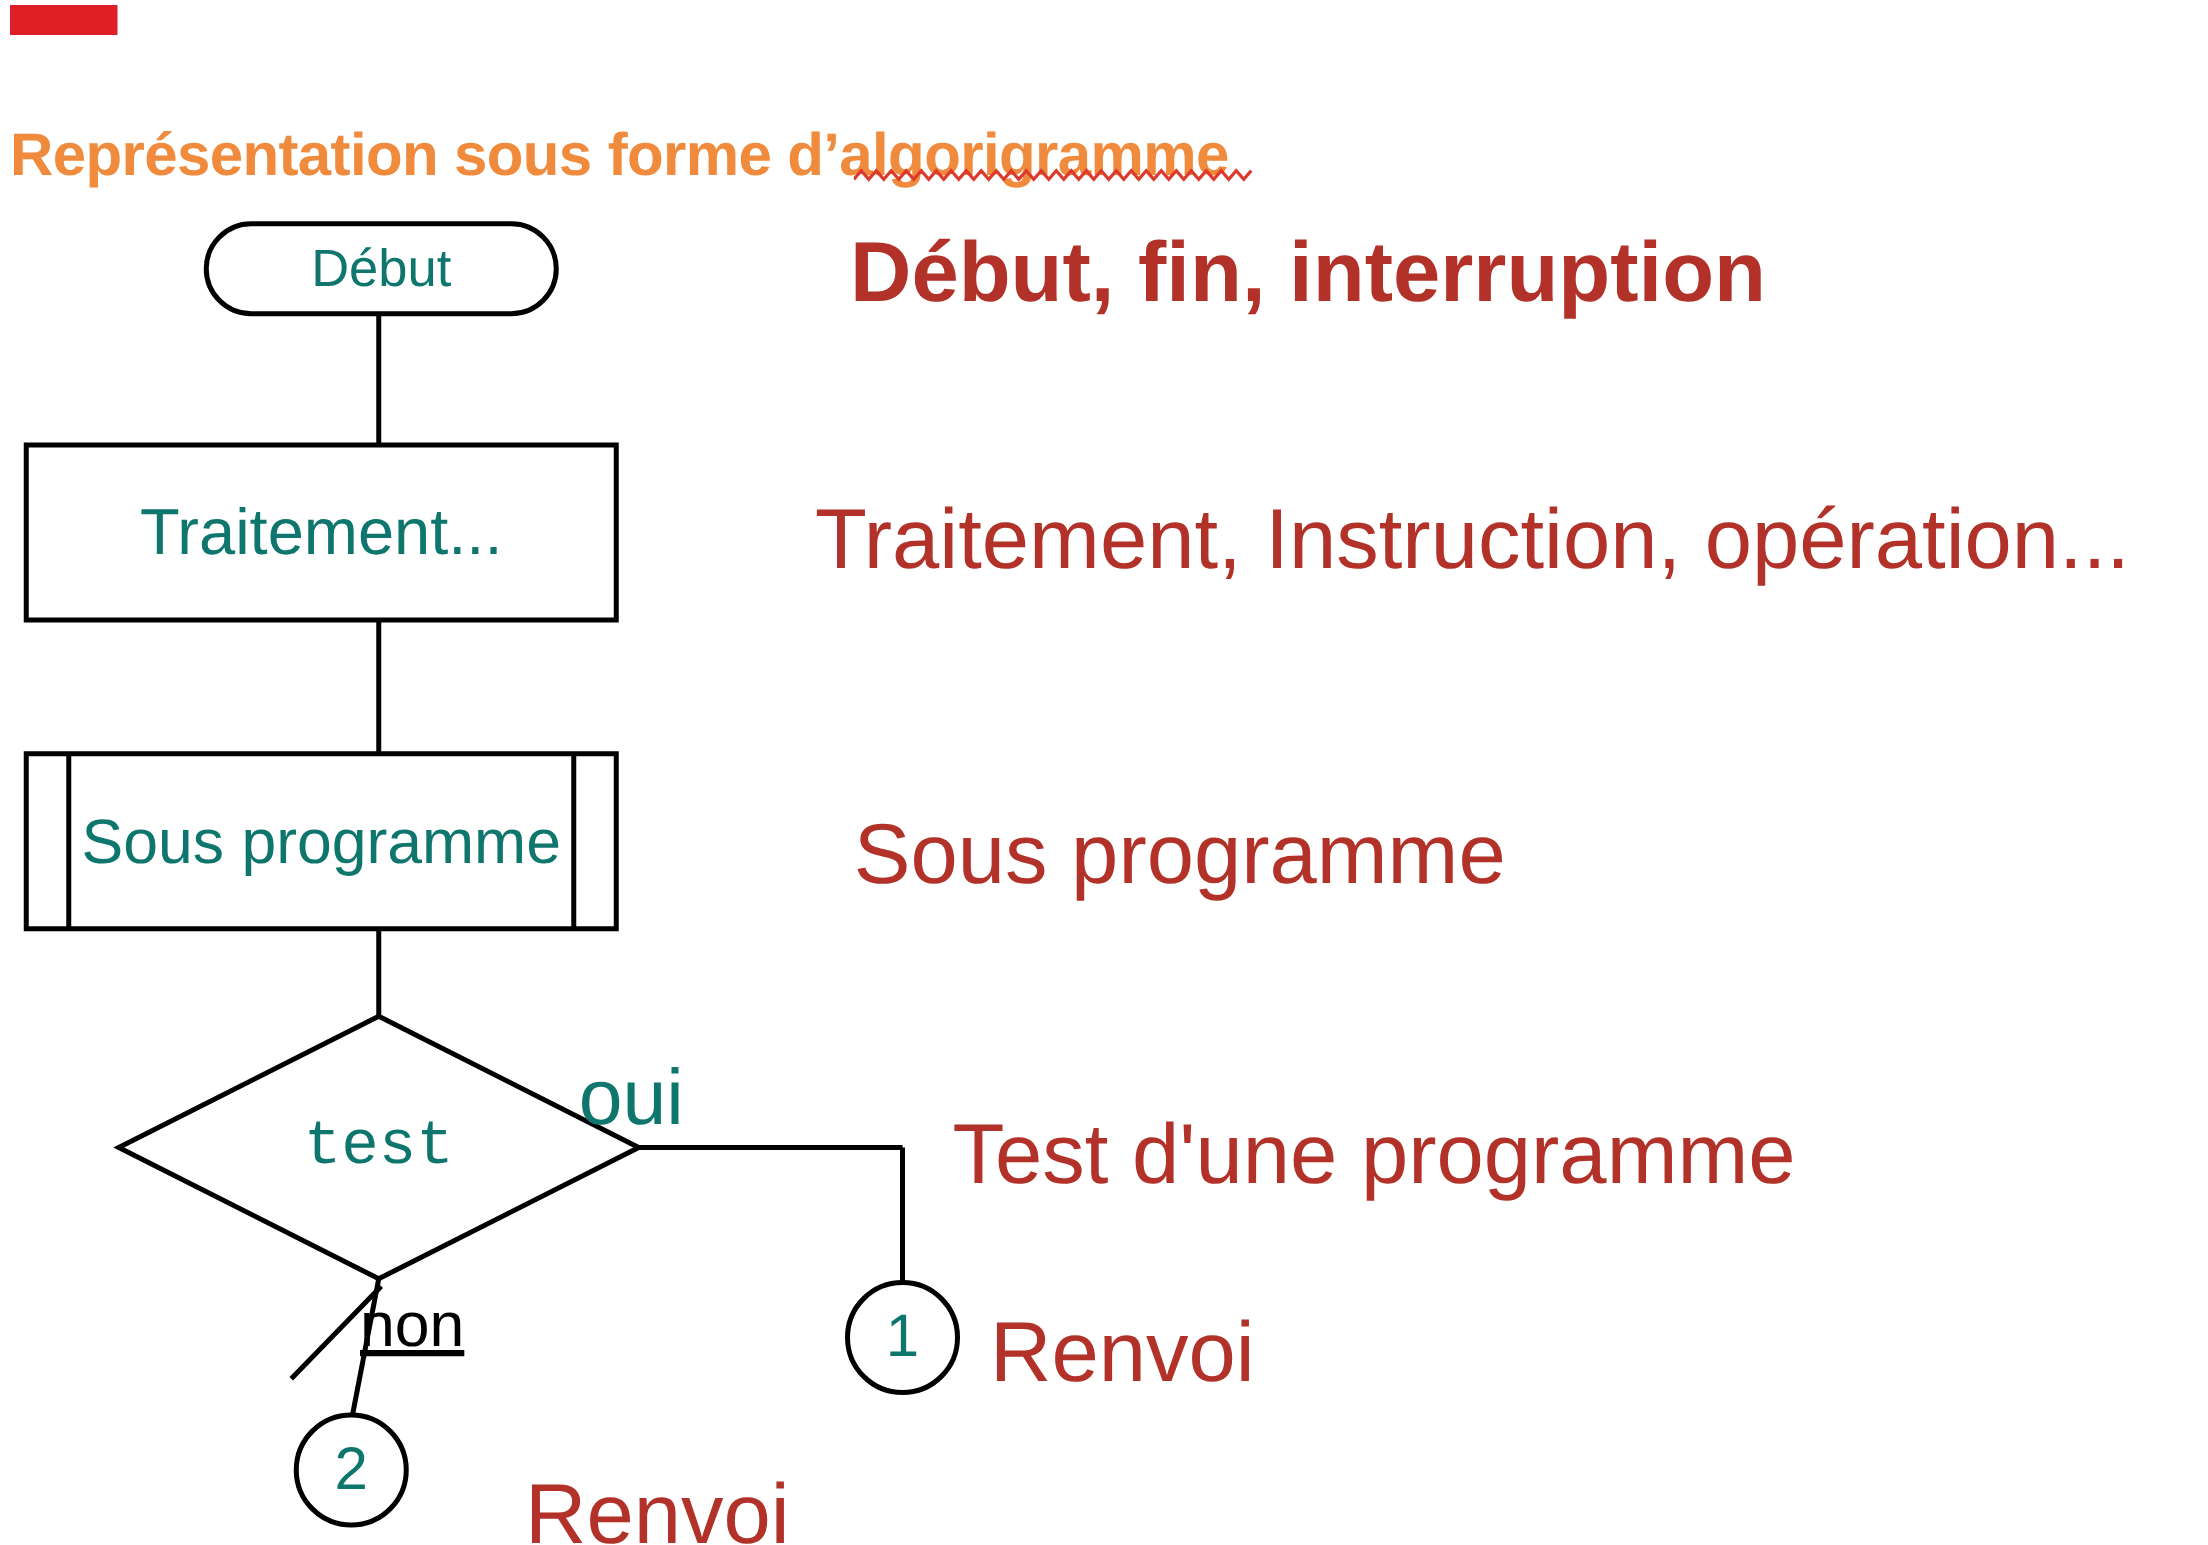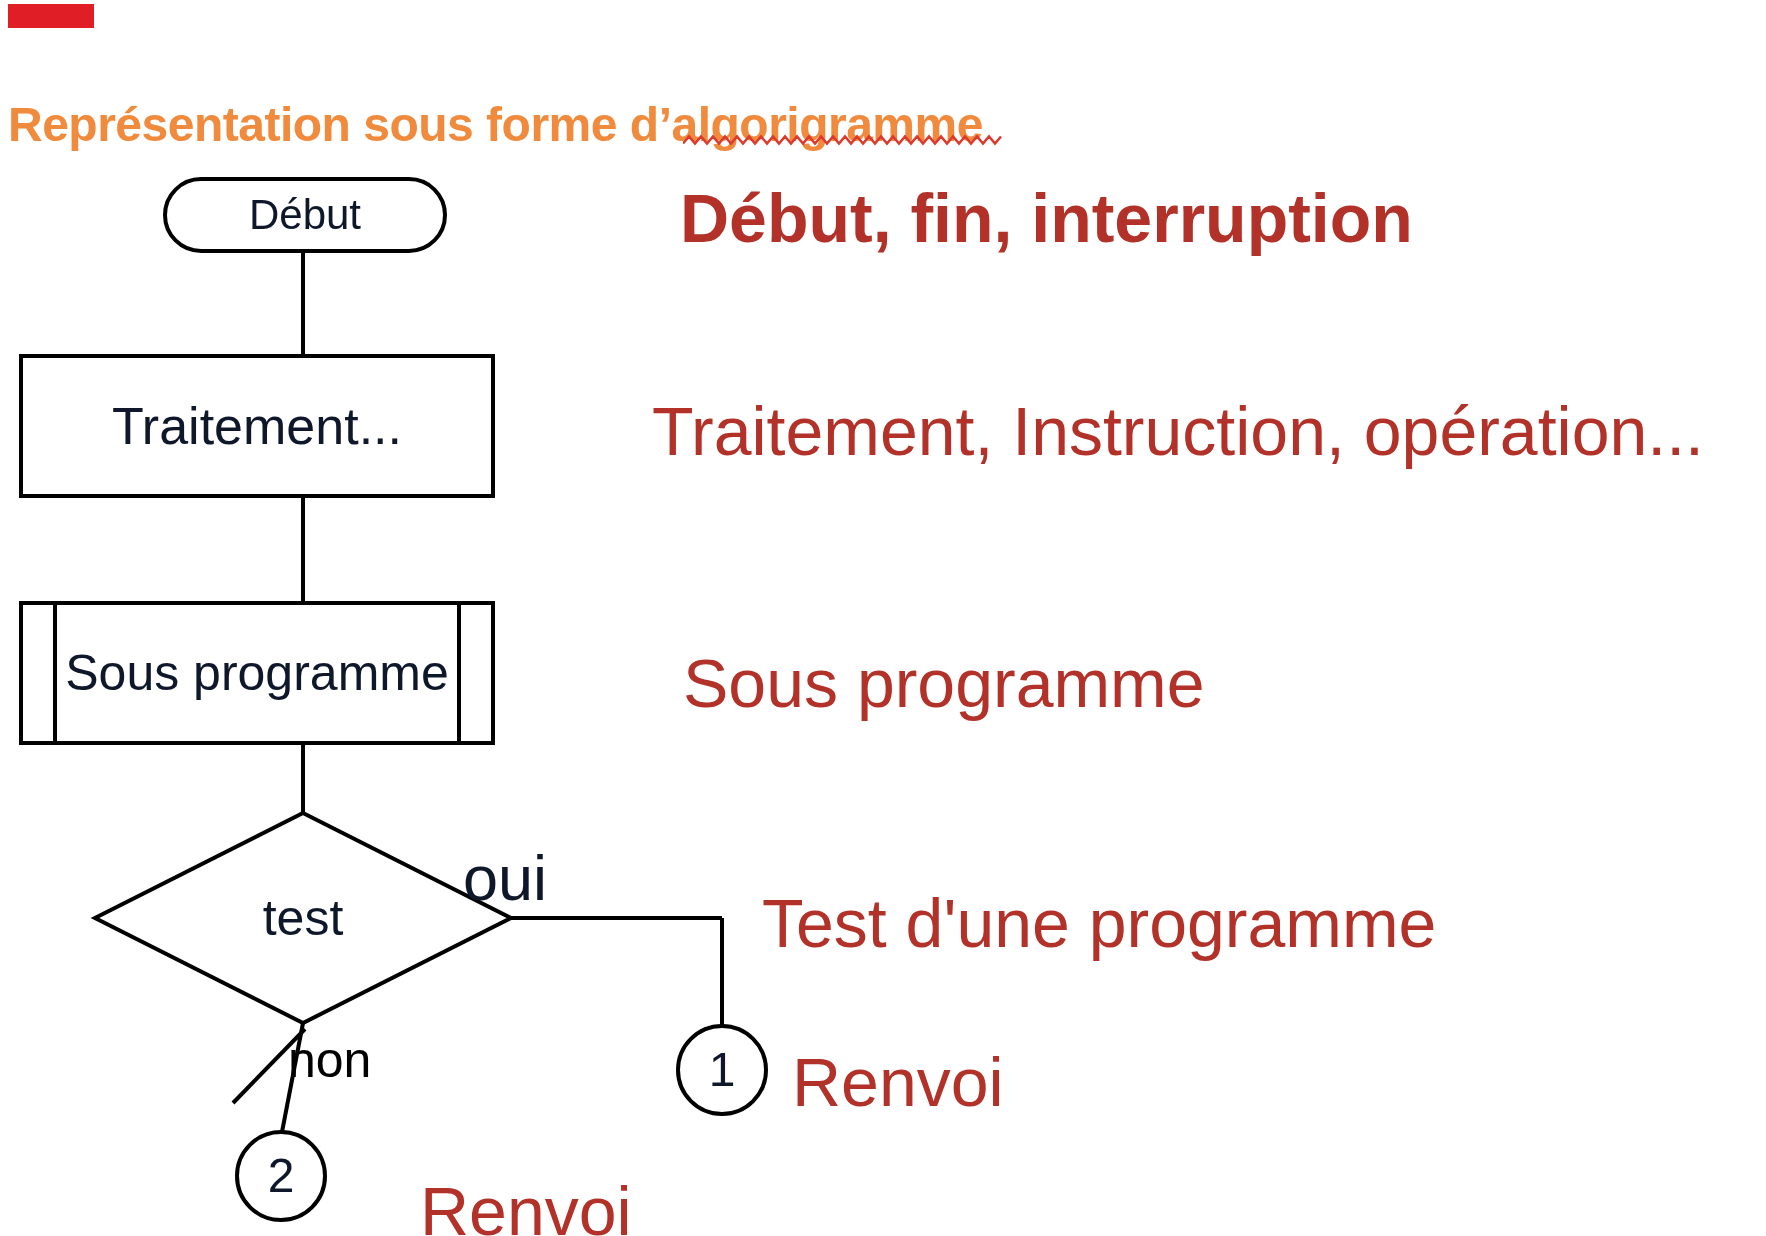--- a/index.html
+++ b/index.html
@@ -4,21 +4,21 @@
 <style>
   html,body{margin:0;padding:0;}
   body{
     width:1766px;height:1236px;background:#ffffff;overflow:hidden;position:relative;
     font-family:"Liberation Sans","DejaVu Sans",sans-serif;
   }
   .abs{position:absolute;}
   .txt{position:absolute;white-space:nowrap;line-height:1.2;margin-top:10px;}
   .fc-label{
     position:absolute;display:flex;align-items:center;justify-content:center;
-    color:#0f172a;text-align:center;line-height:1;
+    color:#0f766e;text-align:center;line-height:1;
   }
   .legend{color:var(--legend,#B23128);font-size:68px;}
   #title{
     left:8px;top:91px;font-size:48px;font-weight:bold;line-height:1;
     color:var(--heading,#F08A3C);letter-spacing:-0.5px;
   }
   #marker{left:8px;top:4px;width:86px;height:24px;background:var(--marker,#E01E26);}
   #squiggle{left:683px;top:133px;width:320px;height:14px;}
   #diagram{left:0;top:0;width:1766px;height:1236px;}
   #diagram .shape{fill:#ffffff;stroke:#000;stroke-width:4;}
@@ -55,23 +55,23 @@
 
   <polygon class="shape" points="303,813 511,918 303,1023 95,918"></polygon>
 
   <circle class="shape" cx="722" cy="1070" r="44"></circle>
   <circle class="shape" cx="281" cy="1176" r="44"></circle>
 </svg>
 
 <div class="fc-label" style="left:165px;top:179px;width:280px;height:72px;font-size:42px;">Début</div>
 <div class="fc-label" style="left:21px;top:356px;width:472px;height:140px;font-size:52px;">Traitement...</div>
 <div class="fc-label" style="left:21px;top:603px;width:472px;height:140px;font-size:50px;">Sous programme</div>
-<div class="fc-label" style="left:95px;top:813px;width:416px;height:210px;font-size:50px;">test</div>
+<div class="fc-label" style="left:95px;top:813px;width:416px;height:210px;font-size:50px;font-family:Liberation Mono, monospace;">test</div>
 <div class="fc-label" style="left:440px;top:848px;width:130px;height:60px;font-size:63px;">oui</div>
-<div class="txt" style="left:288px;top:1020px;font-size:50px;color:#000;">non</div>
+<div class="txt" style="left:288px;top:1020px;font-size:50px;color:#000;text-decoration:underline;">non</div>
 <div class="fc-label" style="left:678px;top:1026px;width:88px;height:88px;font-size:48px;">1</div>
 <div class="fc-label" style="left:237px;top:1132px;width:88px;height:88px;font-size:48px;">2</div>
 
 <div class="txt legend" style="left:680px;top:168px;font-weight:bold;">Début, fin, interruption</div>
 <div class="txt legend" style="left:652px;top:381px;text-align:right;">Traitement, Instruction, opération...</div>
 <div class="txt legend" style="left:683px;top:633px;">Sous programme</div>
 <div class="txt legend" style="left:762px;top:873px;">Test d'une programme</div>
 <div class="txt legend" style="left:792px;top:1032px;">Renvoi</div>
 <div class="txt legend" style="left:420px;top:1161px;">Renvoi</div>
 

